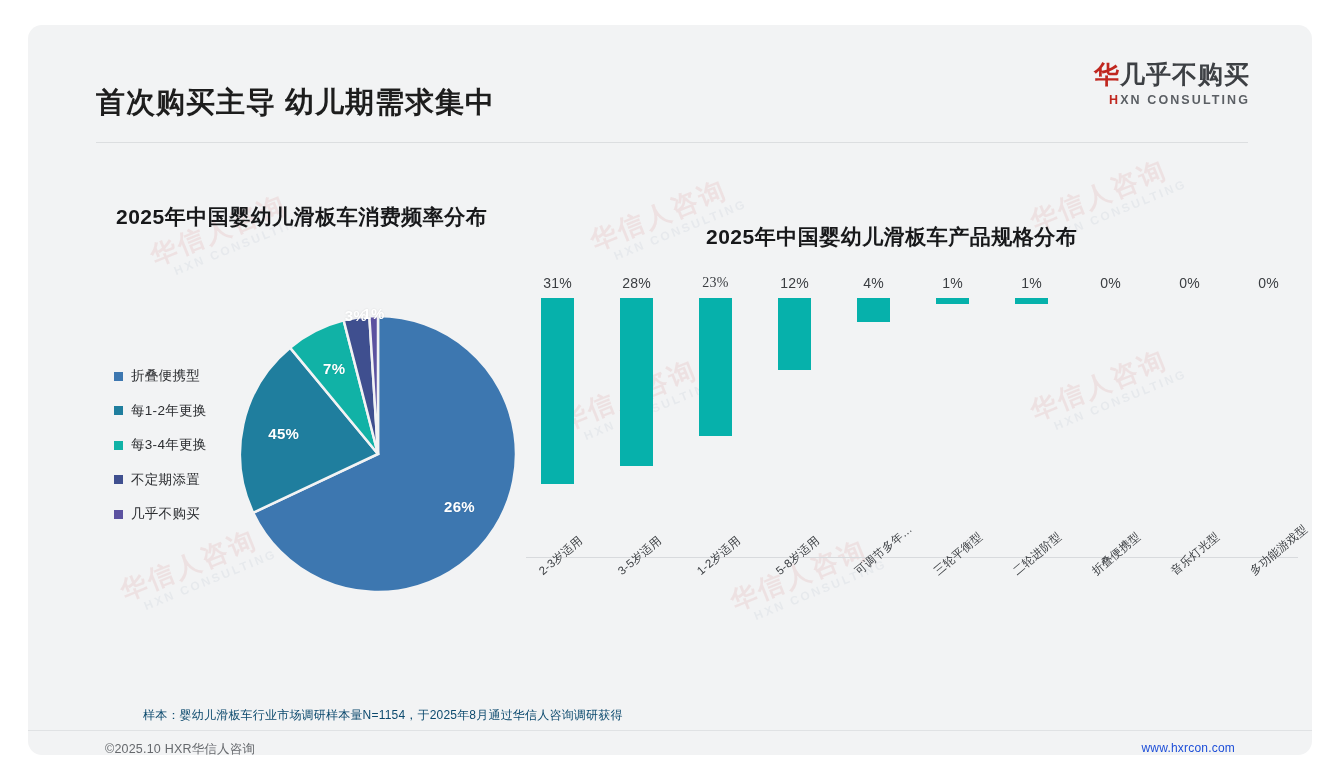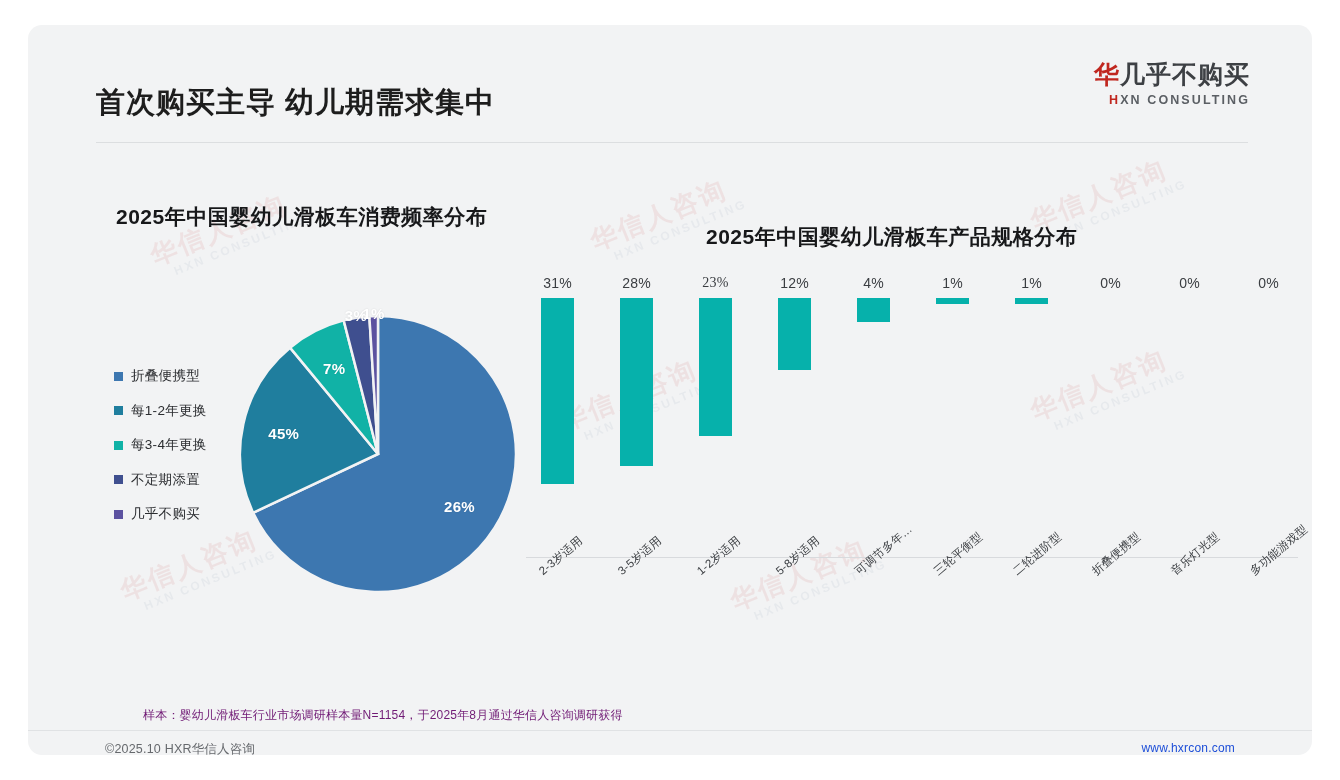--- a/index.html
+++ b/index.html
@@ -106,21 +106,21 @@
     position: absolute; top: 292px;
     font-size: 11.5px; color: #3a3d41;
     transform-origin: left top;
     transform: rotate(-40deg);
     white-space: nowrap; letter-spacing: .2px;
   }
 
   
   #sample-note {
     position: absolute; left: 115px; top: 682px;
-    font-size: 12px; color: #701a75; letter-spacing: .2px;
+    font-size: 12px; color: #0c4a6e; letter-spacing: .2px;
   }
   #footer-rule {
     position: absolute; left: 0; top: 705px; width: 100%; height: 1px;
     background: #e0e2e4;
   }
   #copyright {
     position: absolute; left: 77px; top: 716px;
     font-size: 12.5px; color: #66696d; letter-spacing: .2px;
   }
   #site-url {

